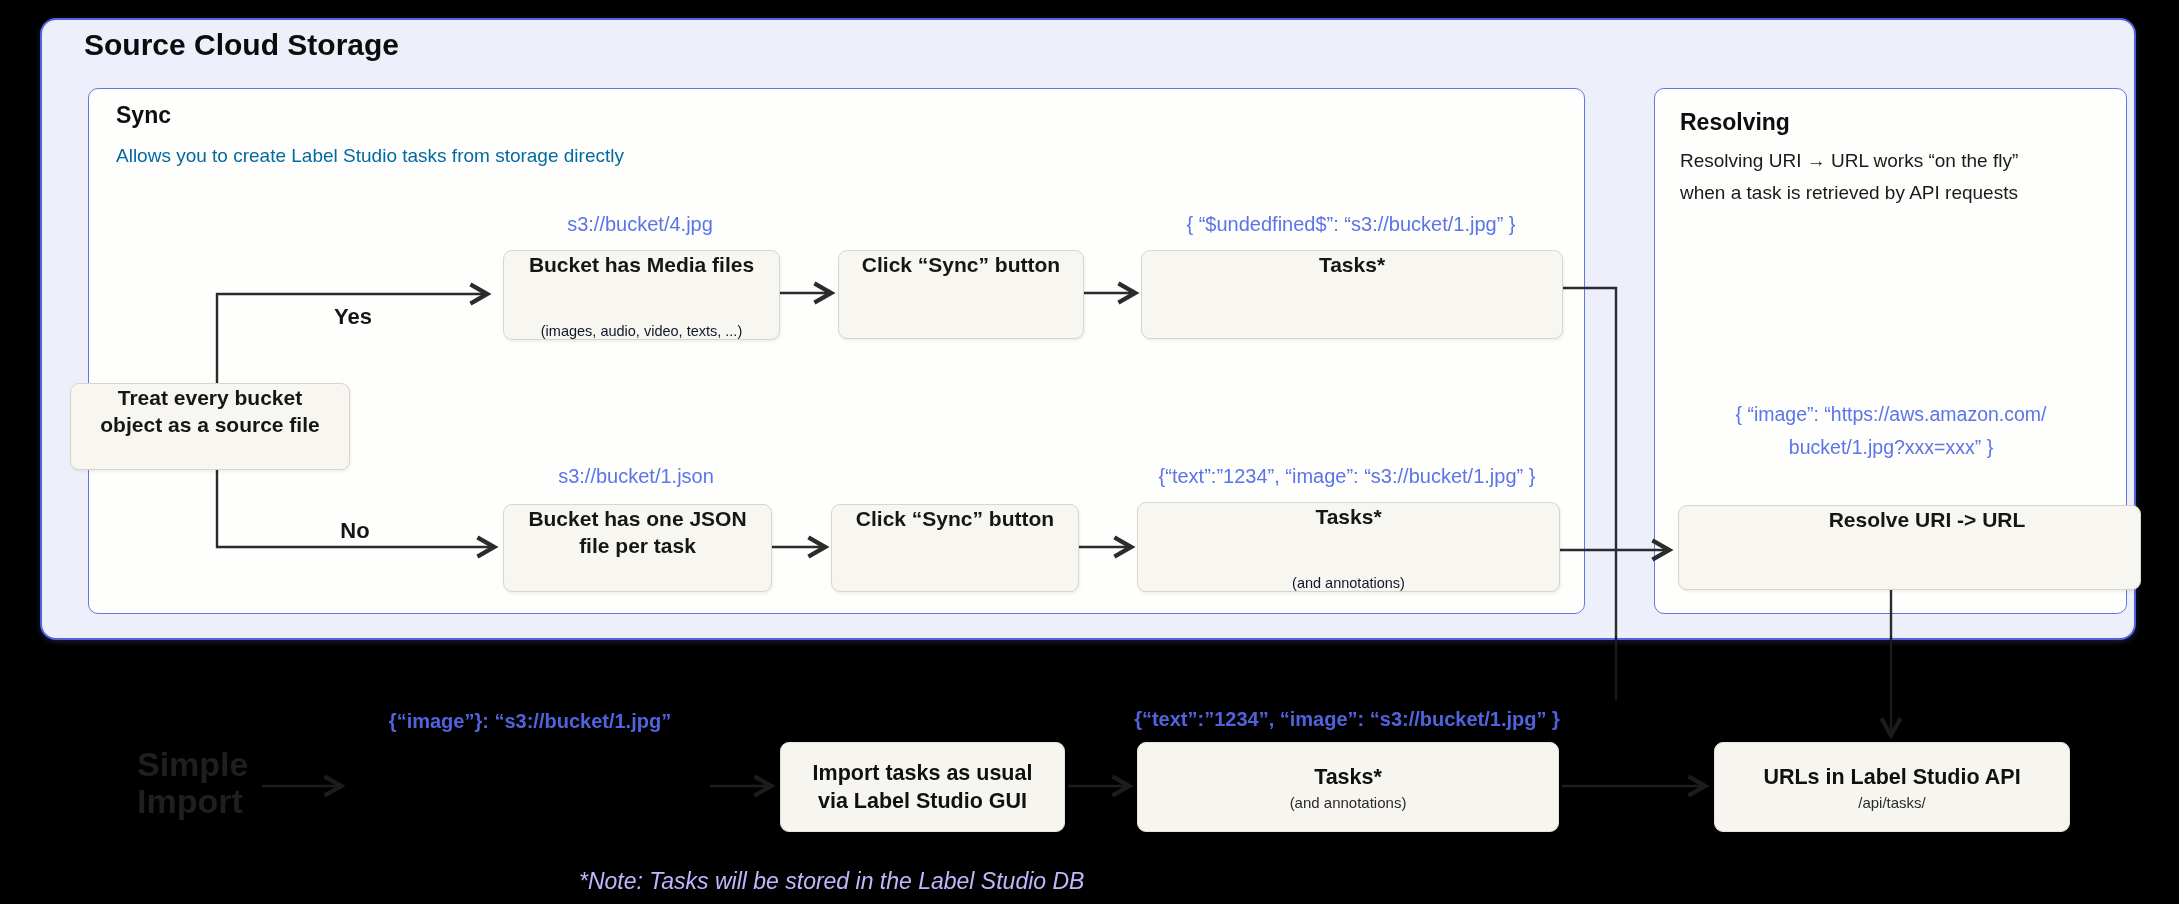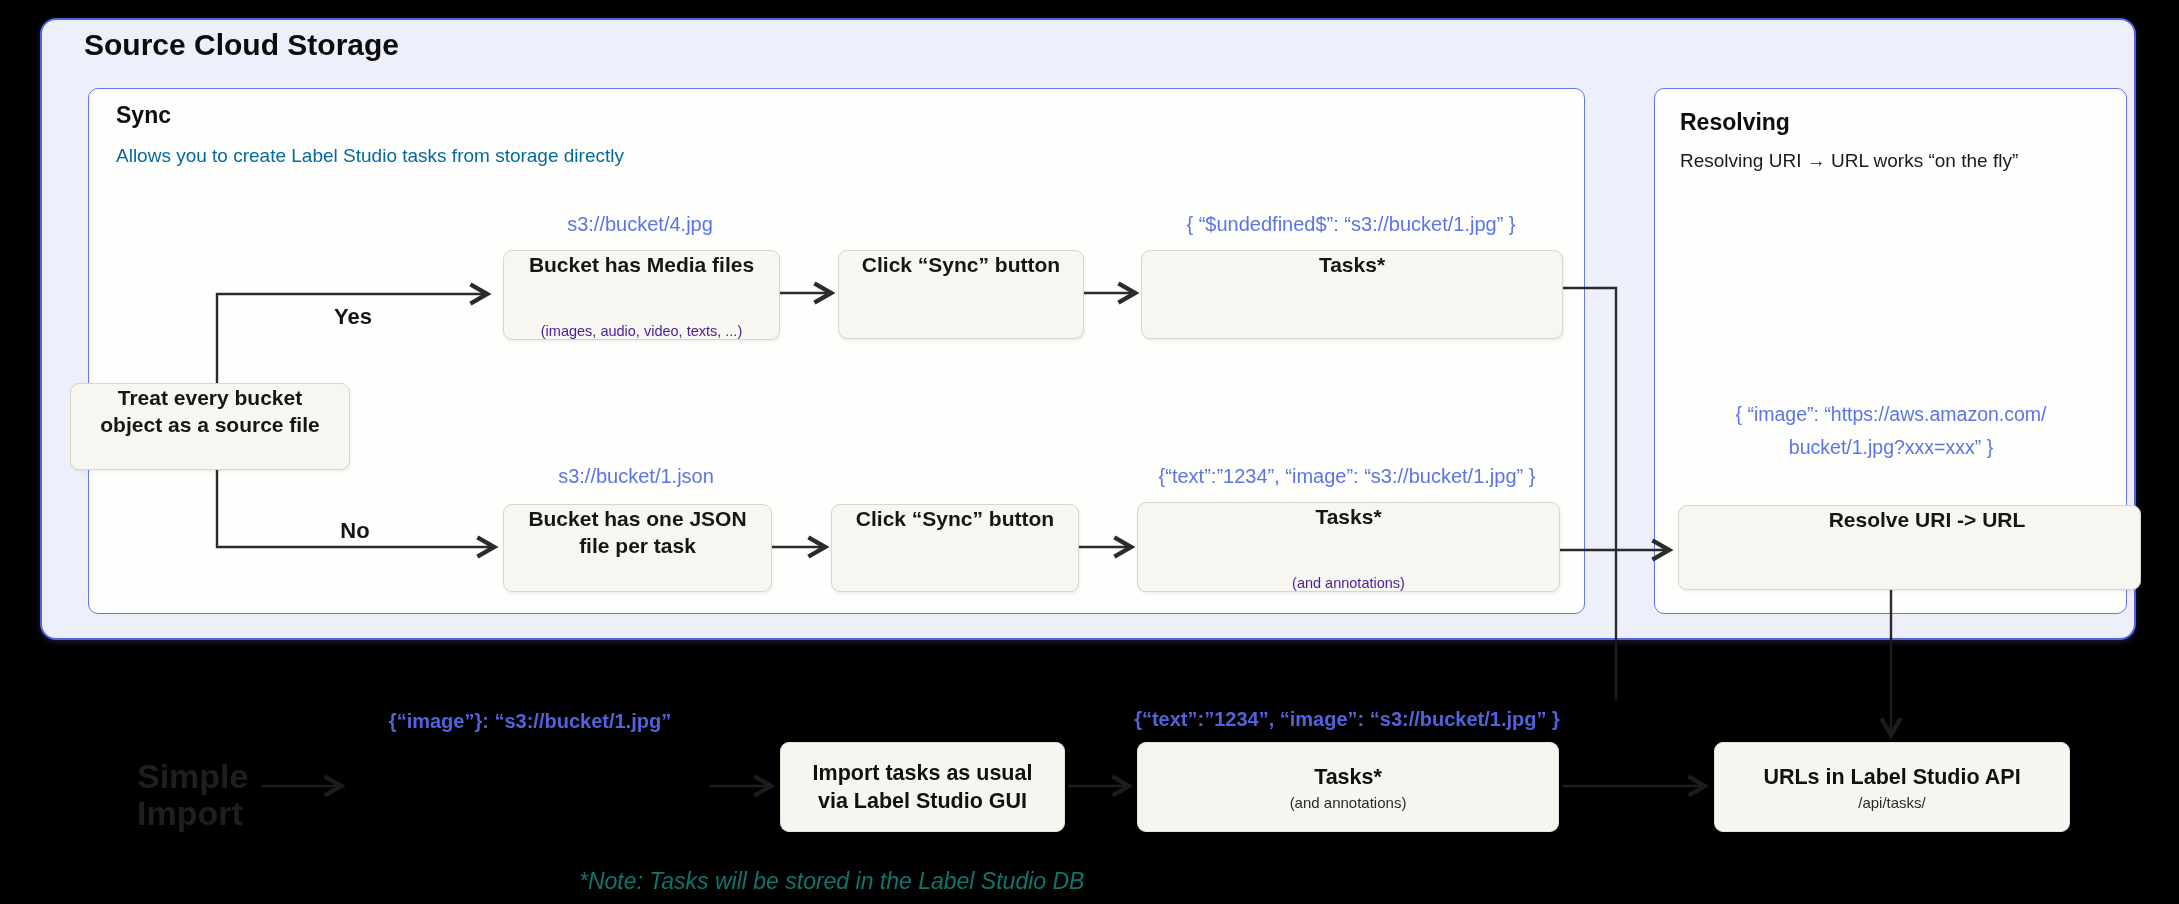--- a/index.html
+++ b/index.html
@@ -12,50 +12,51 @@
   .inner-panel{background:#fefefc;border:1.5px solid #6477e2;border-radius:10px;}
   .outer-title{font-size:30px;font-weight:700;color:#0c0c0c;white-space:nowrap;}
   .panel-heading{font-size:23px;font-weight:700;color:#0e0e0e;white-space:nowrap;}
   .panel-sub{font-size:19px;color:#0369a1;white-space:nowrap;}
   .panel-sub-line{font-size:19px;color:#1a1a1a;line-height:32px;white-space:nowrap;}
   
   .fbox{background:#f7f6f1;border:1px solid #d9d5cc;border-radius:9px;
         display:flex;flex-direction:column;align-items:center;justify-content:space-between;
         text-align:center;box-shadow:1px 2px 3px rgba(40,40,40,0.07);}
   .fbox .main{font-size:21px;font-weight:600;color:#161616;line-height:27px;}
-  .fbox .sub{font-size:14.5px;font-weight:400;color:#4c1d95;margin-top:17px;}
+  .fbox .sub{font-size:14.5px;font-weight:400;color:#0f172a;margin-top:17px;}
   .dbox{background:#f7f5ef;border:1px solid #e6e2d8;border-radius:9px;
         display:flex;flex-direction:column;align-items:center;justify-content:center;
         text-align:center;}
   .dbox .main{font-size:21.5px;font-weight:700;color:#101010;line-height:28px;}
   .dbox .sub{font-size:15px;font-weight:400;color:#2a2a2a;margin-top:3px;}
   
   .uri{font-size:20px;color:#5b74e8;white-space:nowrap;transform:translateX(-50%);}
   .uri-center{font-size:19.5px;color:#5b74e8;white-space:nowrap;transform:translateX(-50%);}
   .uri-dark{font-size:20px;font-weight:700;color:#5163dc;white-space:nowrap;transform:translateX(-50%);}
   .branch-label{font-size:22px;font-weight:700;color:#151515;transform:translateX(-50%);white-space:nowrap;}
   .ghost-title{font-size:34px;font-weight:700;line-height:37px;color:#1f1f1f;}
-  .note{font-size:23px;font-style:italic;color:#0f766e;white-space:nowrap;}
+  .note{font-size:23px;font-style:italic;color:#c4b5fd;white-space:nowrap;}
   svg.connectors{position:absolute;left:0;top:0;pointer-events:none;}
 </style>
 </head>
 <body>
 
 <div class="canvas">
 
   <div class="abs outer-panel" style="left:40px;top:18px;width:2092px;height:618px;"></div>
   <div class="abs outer-title" style="left:84px;top:28px;">Source Cloud Storage</div>
 
   <div class="abs inner-panel" style="left:88px;top:88px;width:1495px;height:524px;"></div>
   <div class="abs panel-heading" style="left:116px;top:102px;">Sync</div>
   <div class="abs panel-sub" style="left:116px;top:145px;">Allows you to create Label Studio tasks from storage directly</div>
 
   <div class="abs inner-panel" style="left:1654px;top:88px;width:471px;height:524px;"></div>
   <div class="abs panel-heading" style="left:1680px;top:109px;">Resolving</div>
   <div class="abs panel-sub-line" style="left:1680px;top:145px;">Resolving URI → URL works “on the fly”</div>
+  <div class="abs panel-sub-line" style="left:1680px;top:177px;">when a task is retrieved by API requests</div>
   <div class="abs uri-center" style="left:1891px;top:403px;">{ “image”: “https://aws.amazon.com/</div>
   <div class="abs uri-center" style="left:1891px;top:436px;">bucket/1.jpg?xxx=xxx” }</div>
 
   <svg class="connectors" width="2179" height="904" viewBox="0 0 2179 904">
     <defs>
       <marker id="ah" markerWidth="11" markerHeight="11" refX="8" refY="5.5" orient="auto">
         <path d="M1.5,1.5 L8.5,5.5 L1.5,9.5" fill="none" stroke="#2b2b2b" stroke-width="1.8"></path>
       </marker>
       <marker id="ahf" markerWidth="11" markerHeight="11" refX="8" refY="5.5" orient="auto">
         <path d="M1.5,1.5 L8.5,5.5 L1.5,9.5" fill="none" stroke="#1c1c1c" stroke-width="1.8"></path>
@@ -117,21 +118,21 @@
   <div class="abs uri" style="left:1347px;top:465px;">{“text”:”1234”,  “image”: “s3://bucket/1.jpg” }</div>
   <div class="abs fbox" style="left:1137px;top:502px;width:421px;height:88px;">
     <div class="main">Tasks*</div>
     <div class="sub">(and annotations)</div>
   </div>
 
   <div class="abs fbox" style="left:1678px;top:505px;width:426px;height:83px;padding-left:35px;">
     <div class="main">Resolve URI -&gt; URL</div>
   </div>
 
-  <div class="abs ghost-title" style="left:137px;top:746px;margin-top:12px;">
+  <div class="abs ghost-title" style="left:137px;top:746px;">
     <span style="display:block;">Simple</span>
     <span style="display:block;">Import</span>
   </div>
 
   <div class="abs uri-dark" style="left:530px;top:710px;">{“image”}: “s3://bucket/1.jpg”</div>
 
   <div class="abs dbox" style="left:780px;top:742px;width:283px;height:88px;">
     <div class="main">
         <span style="display:block;">Import tasks as usual</span>
         <span style="display:block;">via Label Studio GUI</span>

